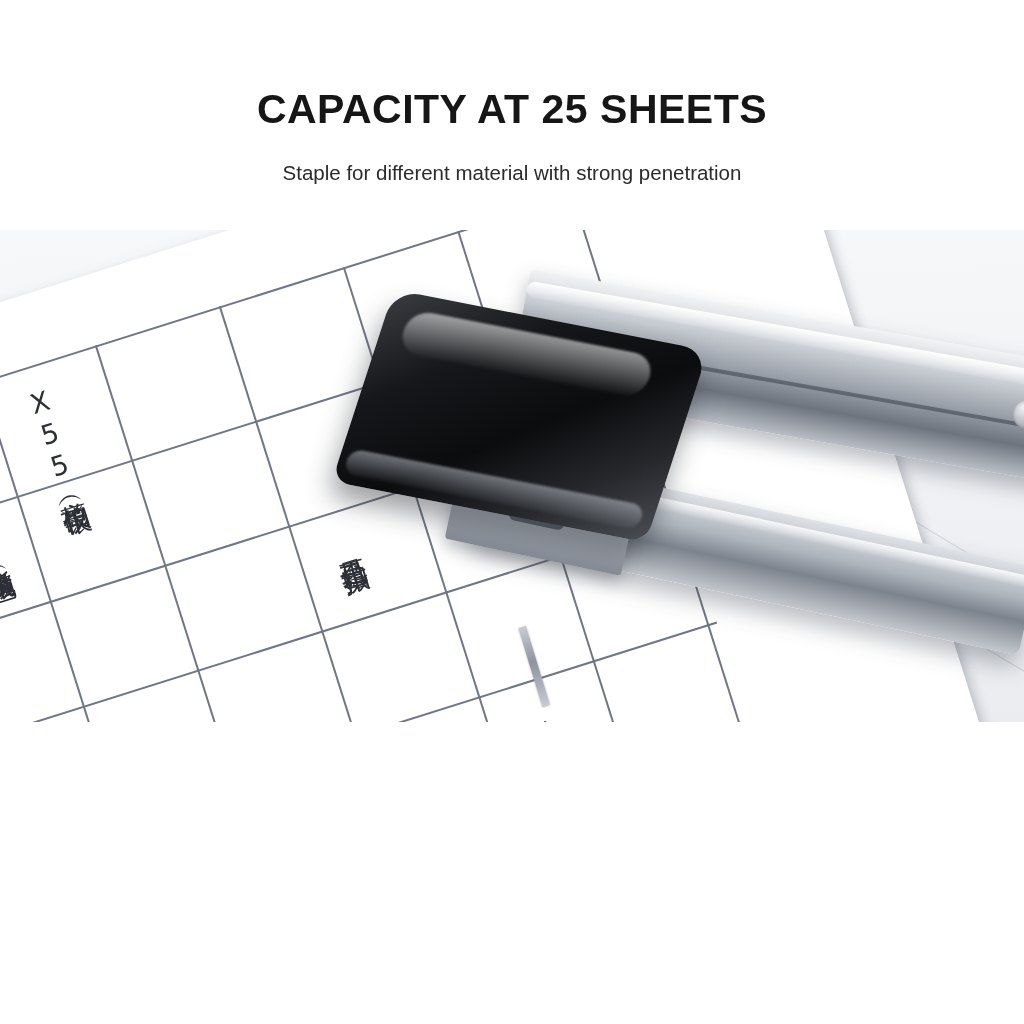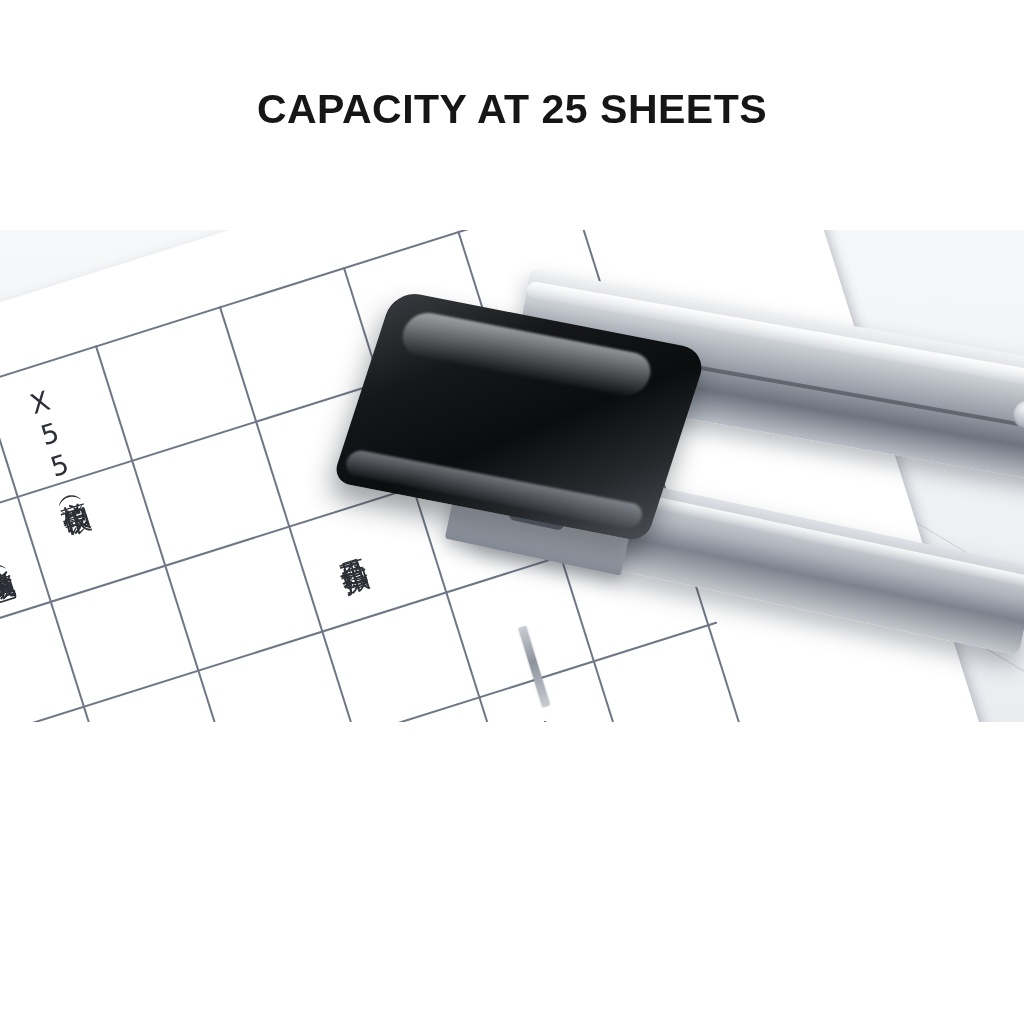--- a/index.html
+++ b/index.html
@@ -251,20 +251,21 @@
     box-shadow: inset 0 0 3px rgba(60,66,76,0.5);
   }
 </style>
 </head>
 <body>
 
 <div class="page">
 
   <div class="header">
     <h1 class="headline">CAPACITY AT 25 SHEETS</h1>
+    <p class="subhead">Staple for different material with strong penetration</p>
   </div>
 
   <div class="photo">
 
     <div class="desk"></div>
     <div class="plank p1"></div>
     <div class="plank p2"></div>
     <div class="plank p3"></div>
     <div class="plank p4"></div>
     <div class="plank p5"></div>

